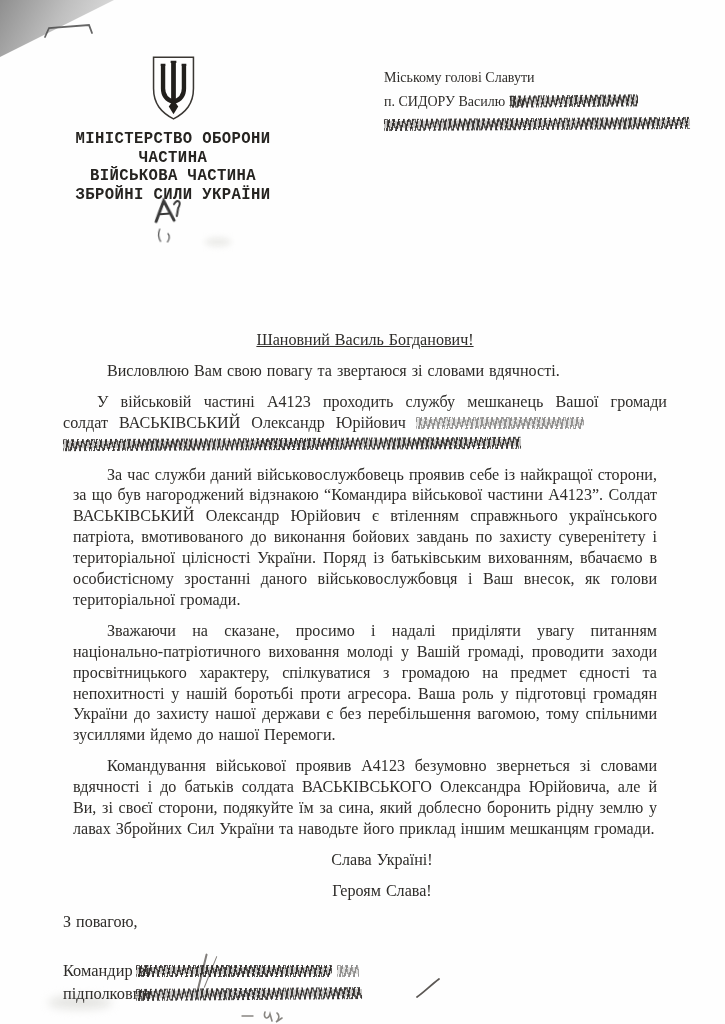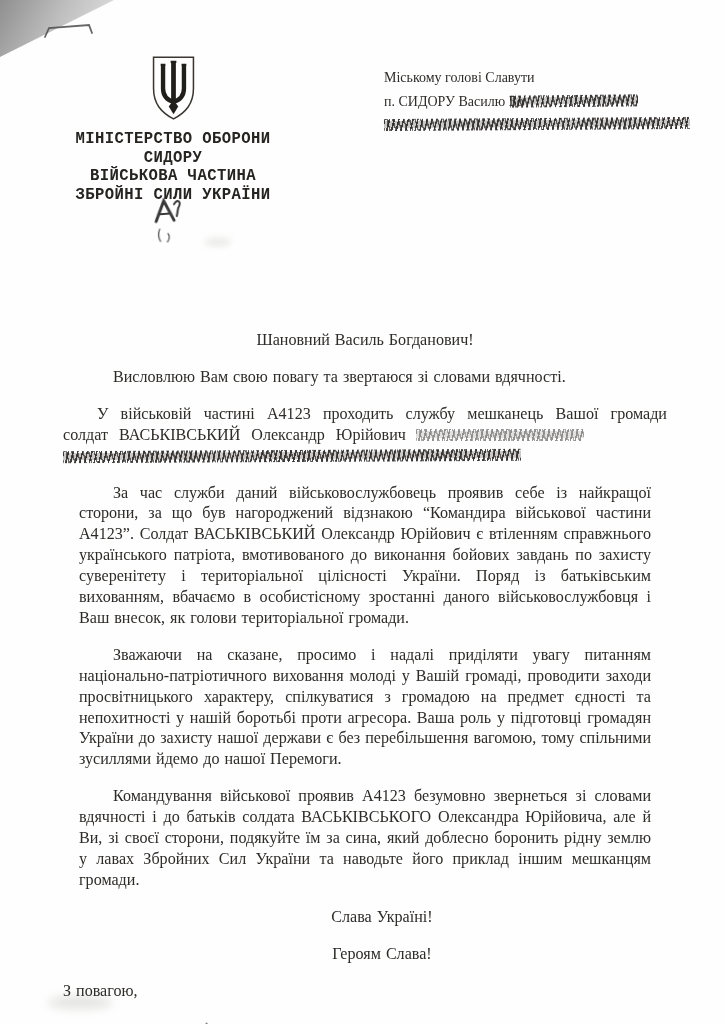--- a/index.html
+++ b/index.html
@@ -57,22 +57,22 @@
     filter: blur(.5px);
   }
   .scribble.light { opacity: .55; }
   .scribble.overlap { margin-left: -14px; }
   
   .letter-body {
     position: absolute; left: 63px; top: 330px; width: 604px;
     font-size: 16.1px; line-height: 20.9px;
     word-spacing: .06em;
   }
-  .salutation { text-align: center; margin: 0 0 9px 0; }
-  .para { margin: 16px; text-indent: 34px; text-align: justify; }
+  .salutation { text-align: center; margin: 0 0 9px 0; text-decoration: underline; }
+  .para { margin: 10px; text-indent: 34px; text-align: justify; }
   .line-full { text-indent: 34px; text-align: justify; text-align-last: justify; }
   .name-line { word-spacing: 7px; margin-top: 23px; }
   .scribble-line { height: 20.9px; }
   .slava { text-align: center; }
   .closing { margin: 9px 0 0 0; }
   
   .sig { position: relative; margin-top: 26px; font-size: 16.4px; line-height: 23px; }
   .pen-stroke {
     position: absolute; background: #57524d; opacity: .75; border-radius: 1px;
   }
@@ -100,21 +100,21 @@
         <g stroke="#211f1c" fill="none">
           <path d="M30,9 V49" stroke-width="5"></path>
           <path d="M19,12 V36 C19,44 23,48 30,50" stroke-width="4.6"></path>
           <path d="M41,12 V36 C41,44 37,48 30,50" stroke-width="4.6"></path>
           <path d="M16.5,11 H21.5 M38.5,11 H43.5 M27,8 H33" stroke-width="2.4"></path>
         </g>
         <path d="M30,48 L35,55 L30,63 L25,55 Z" fill="#211f1c"></path>
       </svg>
     </div>
     <div class="lh-line">МІНІСТЕРСТВО ОБОРОНИ</div>
-    <div class="lh-line">СИДОРУ</div>
+    <div class="lh-line">ЧАСТИНА</div>
     <div class="lh-line">ВІЙСЬКОВА ЧАСТИНА</div>
     <div class="lh-line">ЗБРОЙНІ СИЛИ УКРАЇНИ</div>
     <svg class="unit-scrawl" width="56" height="46" viewBox="0 0 56 46">
       <g stroke="#3a3a3a" fill="none" stroke-linecap="round">
         <path d="M6,24 L15,4 L24,24" stroke-width="3"></path>
         <path d="M10,17 L21,17" stroke-width="2.2"></path>
         <path d="M25,8 C29,2 33,6 29,12 L27,20" stroke-width="2"></path>
         <path d="M9,32 C7,36 7,40 9,44" stroke-width="1.4" opacity=".8"></path>
         <path d="M17,37 C19,39 18,43 16,45" stroke-width="1.4" opacity=".8"></path>
       </g>

